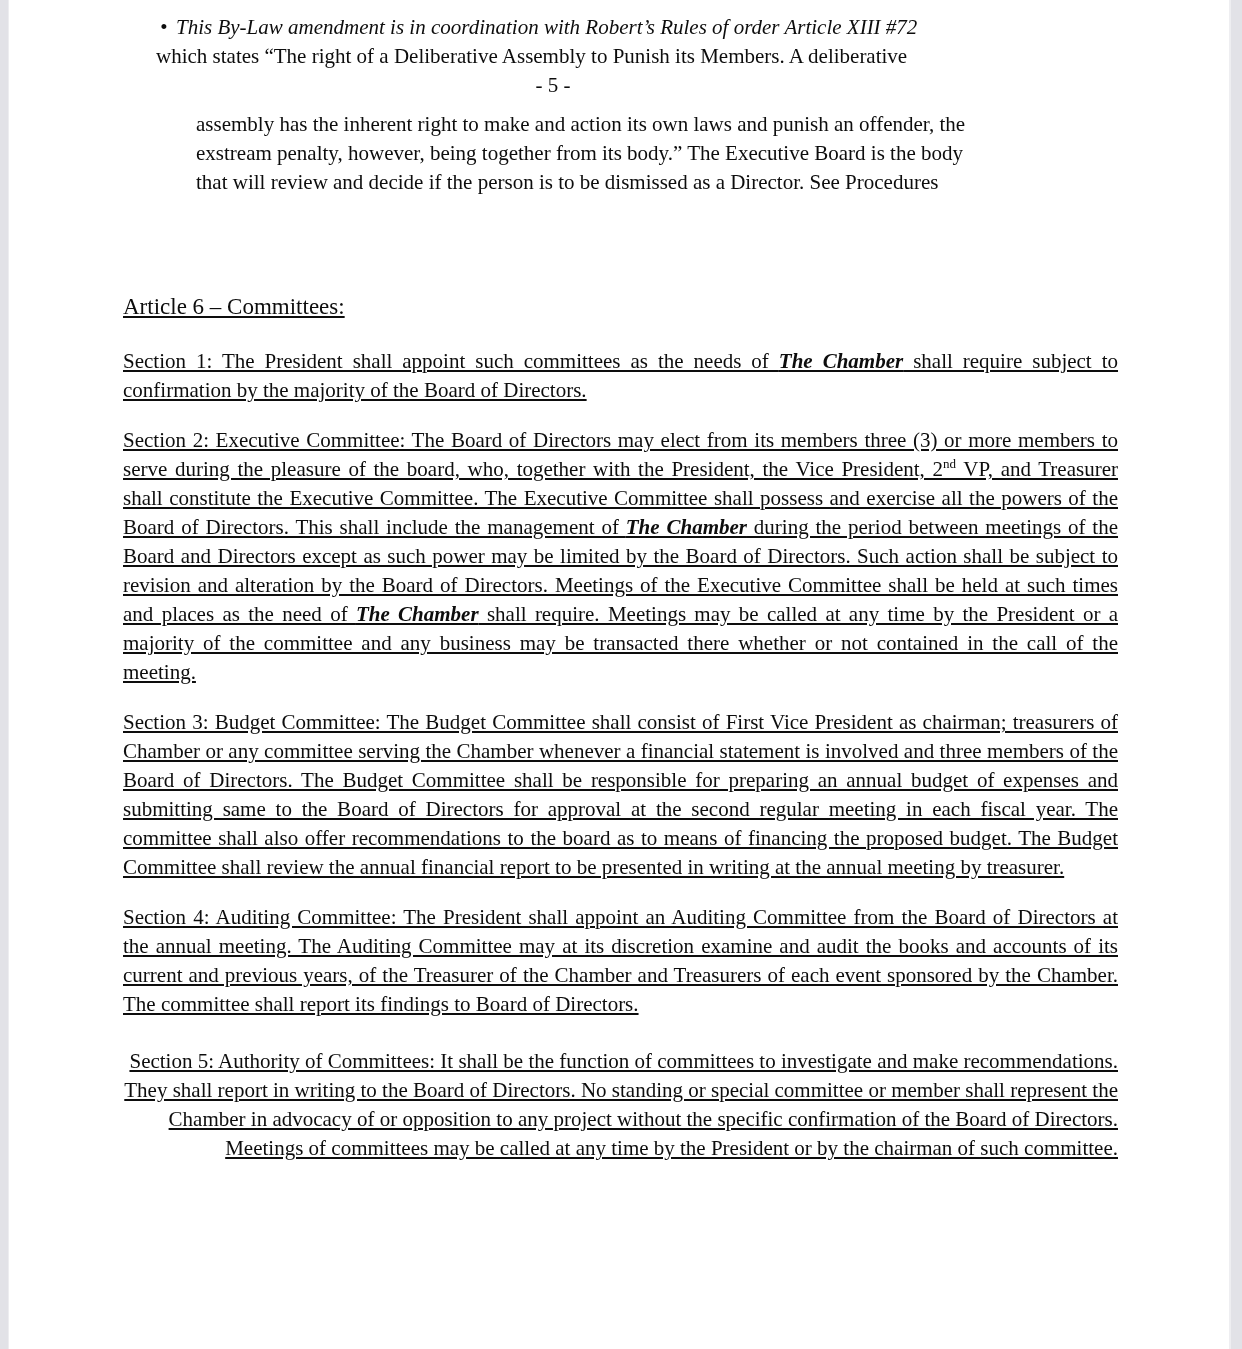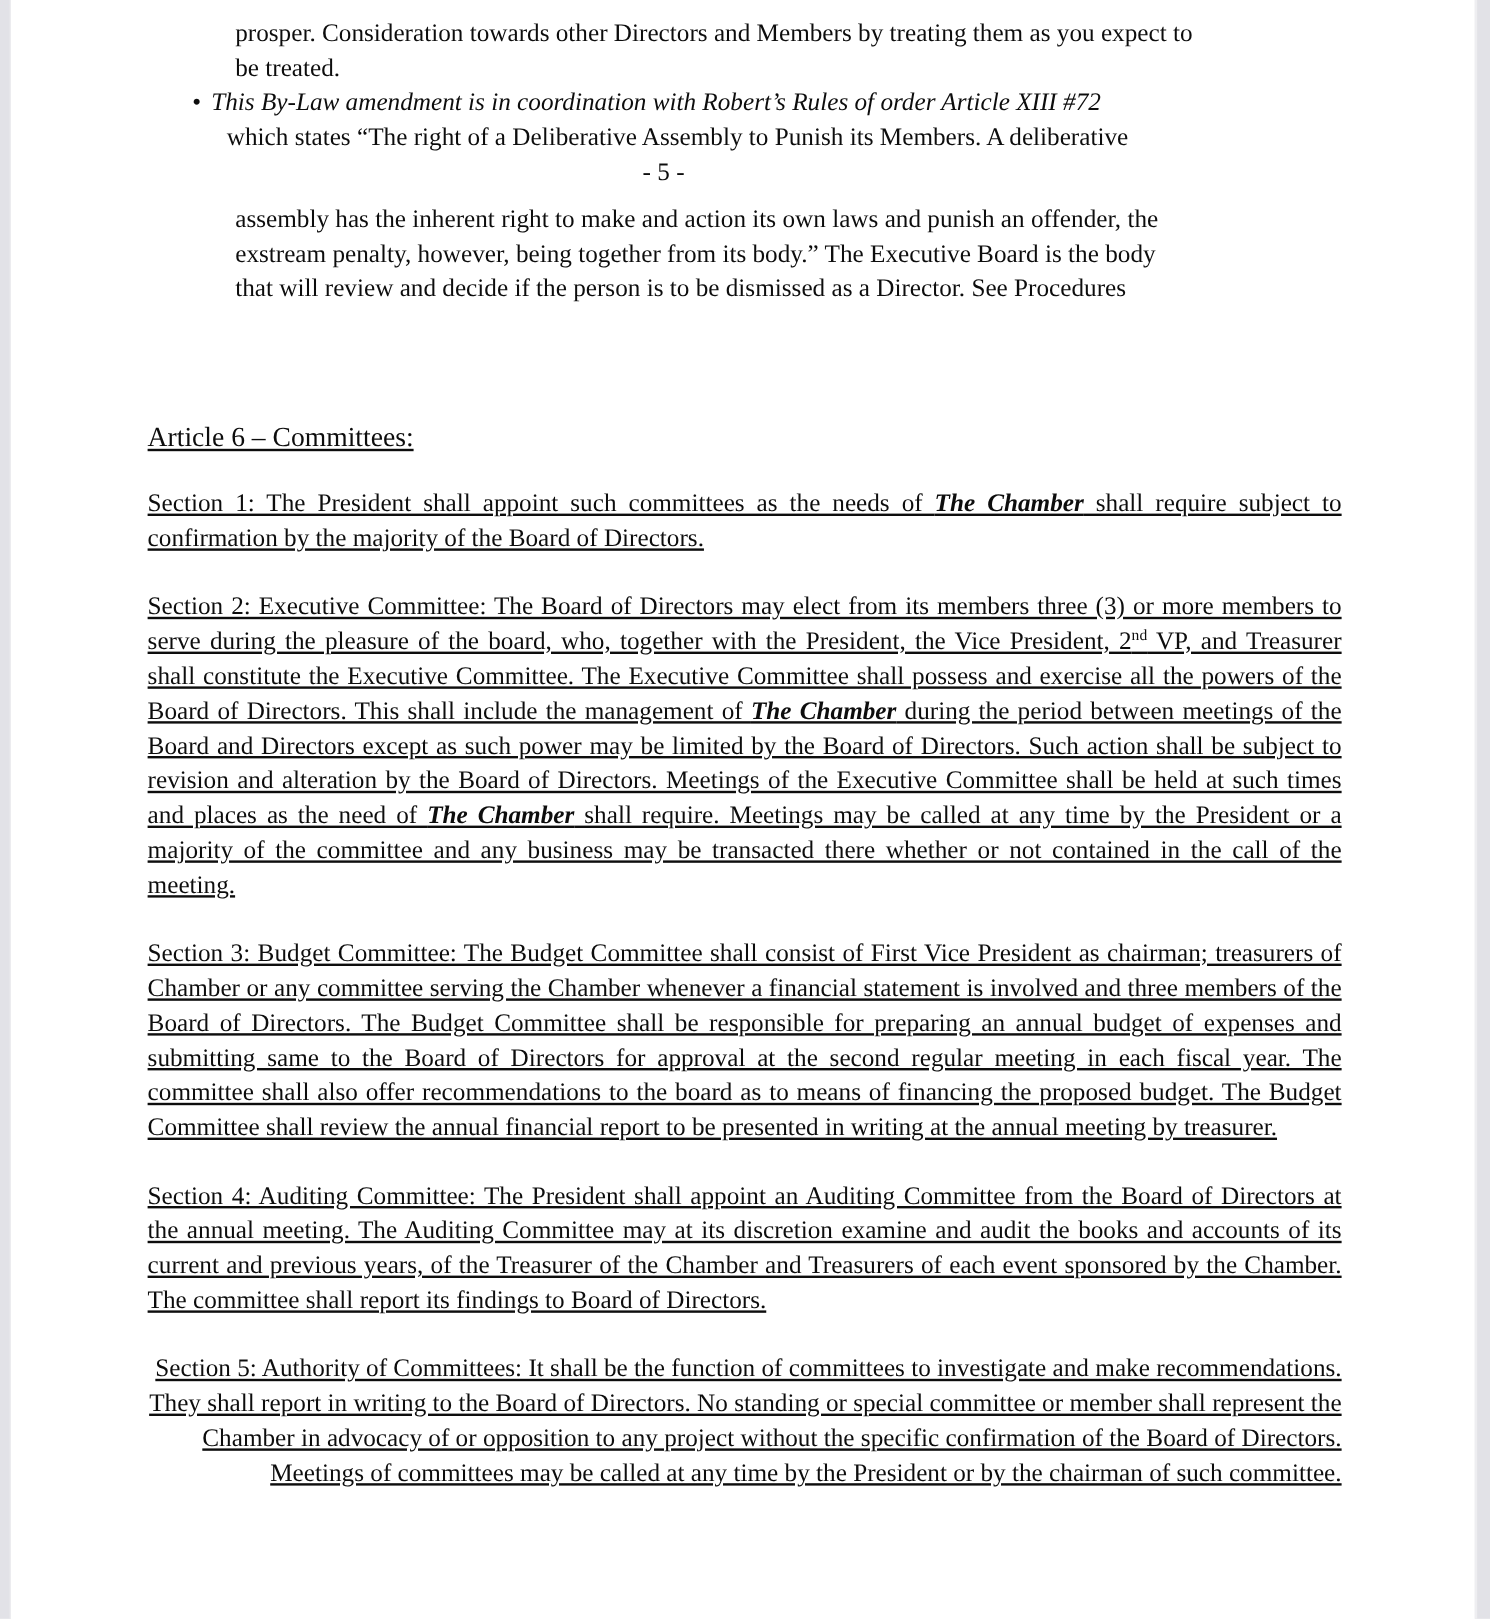--- a/index.html
+++ b/index.html
@@ -29,21 +29,21 @@
     left: 123px;
     top: 13px;
     width: 995px;
     font-size: 21px;
     line-height: 29px;
   }
 
   .cont-line   { margin-left: 73px; }
   .bullet-first { margin-left: 37px; font-style: italic; }
   .bullet-glyph { display: inline-block; width: 16px; }
-  .bullet-wrap { margin-left: 66px; }
+  .bullet-wrap { margin-left: 33px; }
 
   .page-num {
     width: 860px;
     text-align: center;
   }
 
   .after-block { margin-top: 10px; }
 
   .article-heading {
     margin-top: 95px;
@@ -51,38 +51,34 @@
     font-weight: normal;
     text-decoration: underline;
     line-height: 29px;
   }
 
   p.section {
     margin: 28px 0 0 0;
     text-decoration: underline;
   }
   p.section.first { margin-top: 26px; }
-  p.justify { text-align: justify; }
+  p.justify { text-align: justify; margin-top: 21px; }
   p.left    { text-align: right; }
 
   .bi  { font-weight: bold; font-style: italic; }
   sup  { font-size: 13px; line-height: 0; }
 </style>
 </head>
 <body>
 
 <div class="edge-strip edge-left"></div>
 <div class="edge-strip edge-right"></div>
 
 <div class="content">
 
-  <div>
-      <div class="cont-line">prosper. Consideration towards other Directors and Members by treating them as you expect to</div>
-      <div class="cont-line">be treated.</div>
-    </div>
 
   <div>
     <div class="bullet-first">
       <span class="bullet-glyph">•</span><span>This By-Law amendment is in coordination with Robert’s Rules of order Article XIII #72</span>
     </div>
     <div class="bullet-wrap">which states “The right of a Deliberative Assembly to Punish its Members. A deliberative</div>
   </div>
 
   <div class="page-num">- 5 -</div>
 

